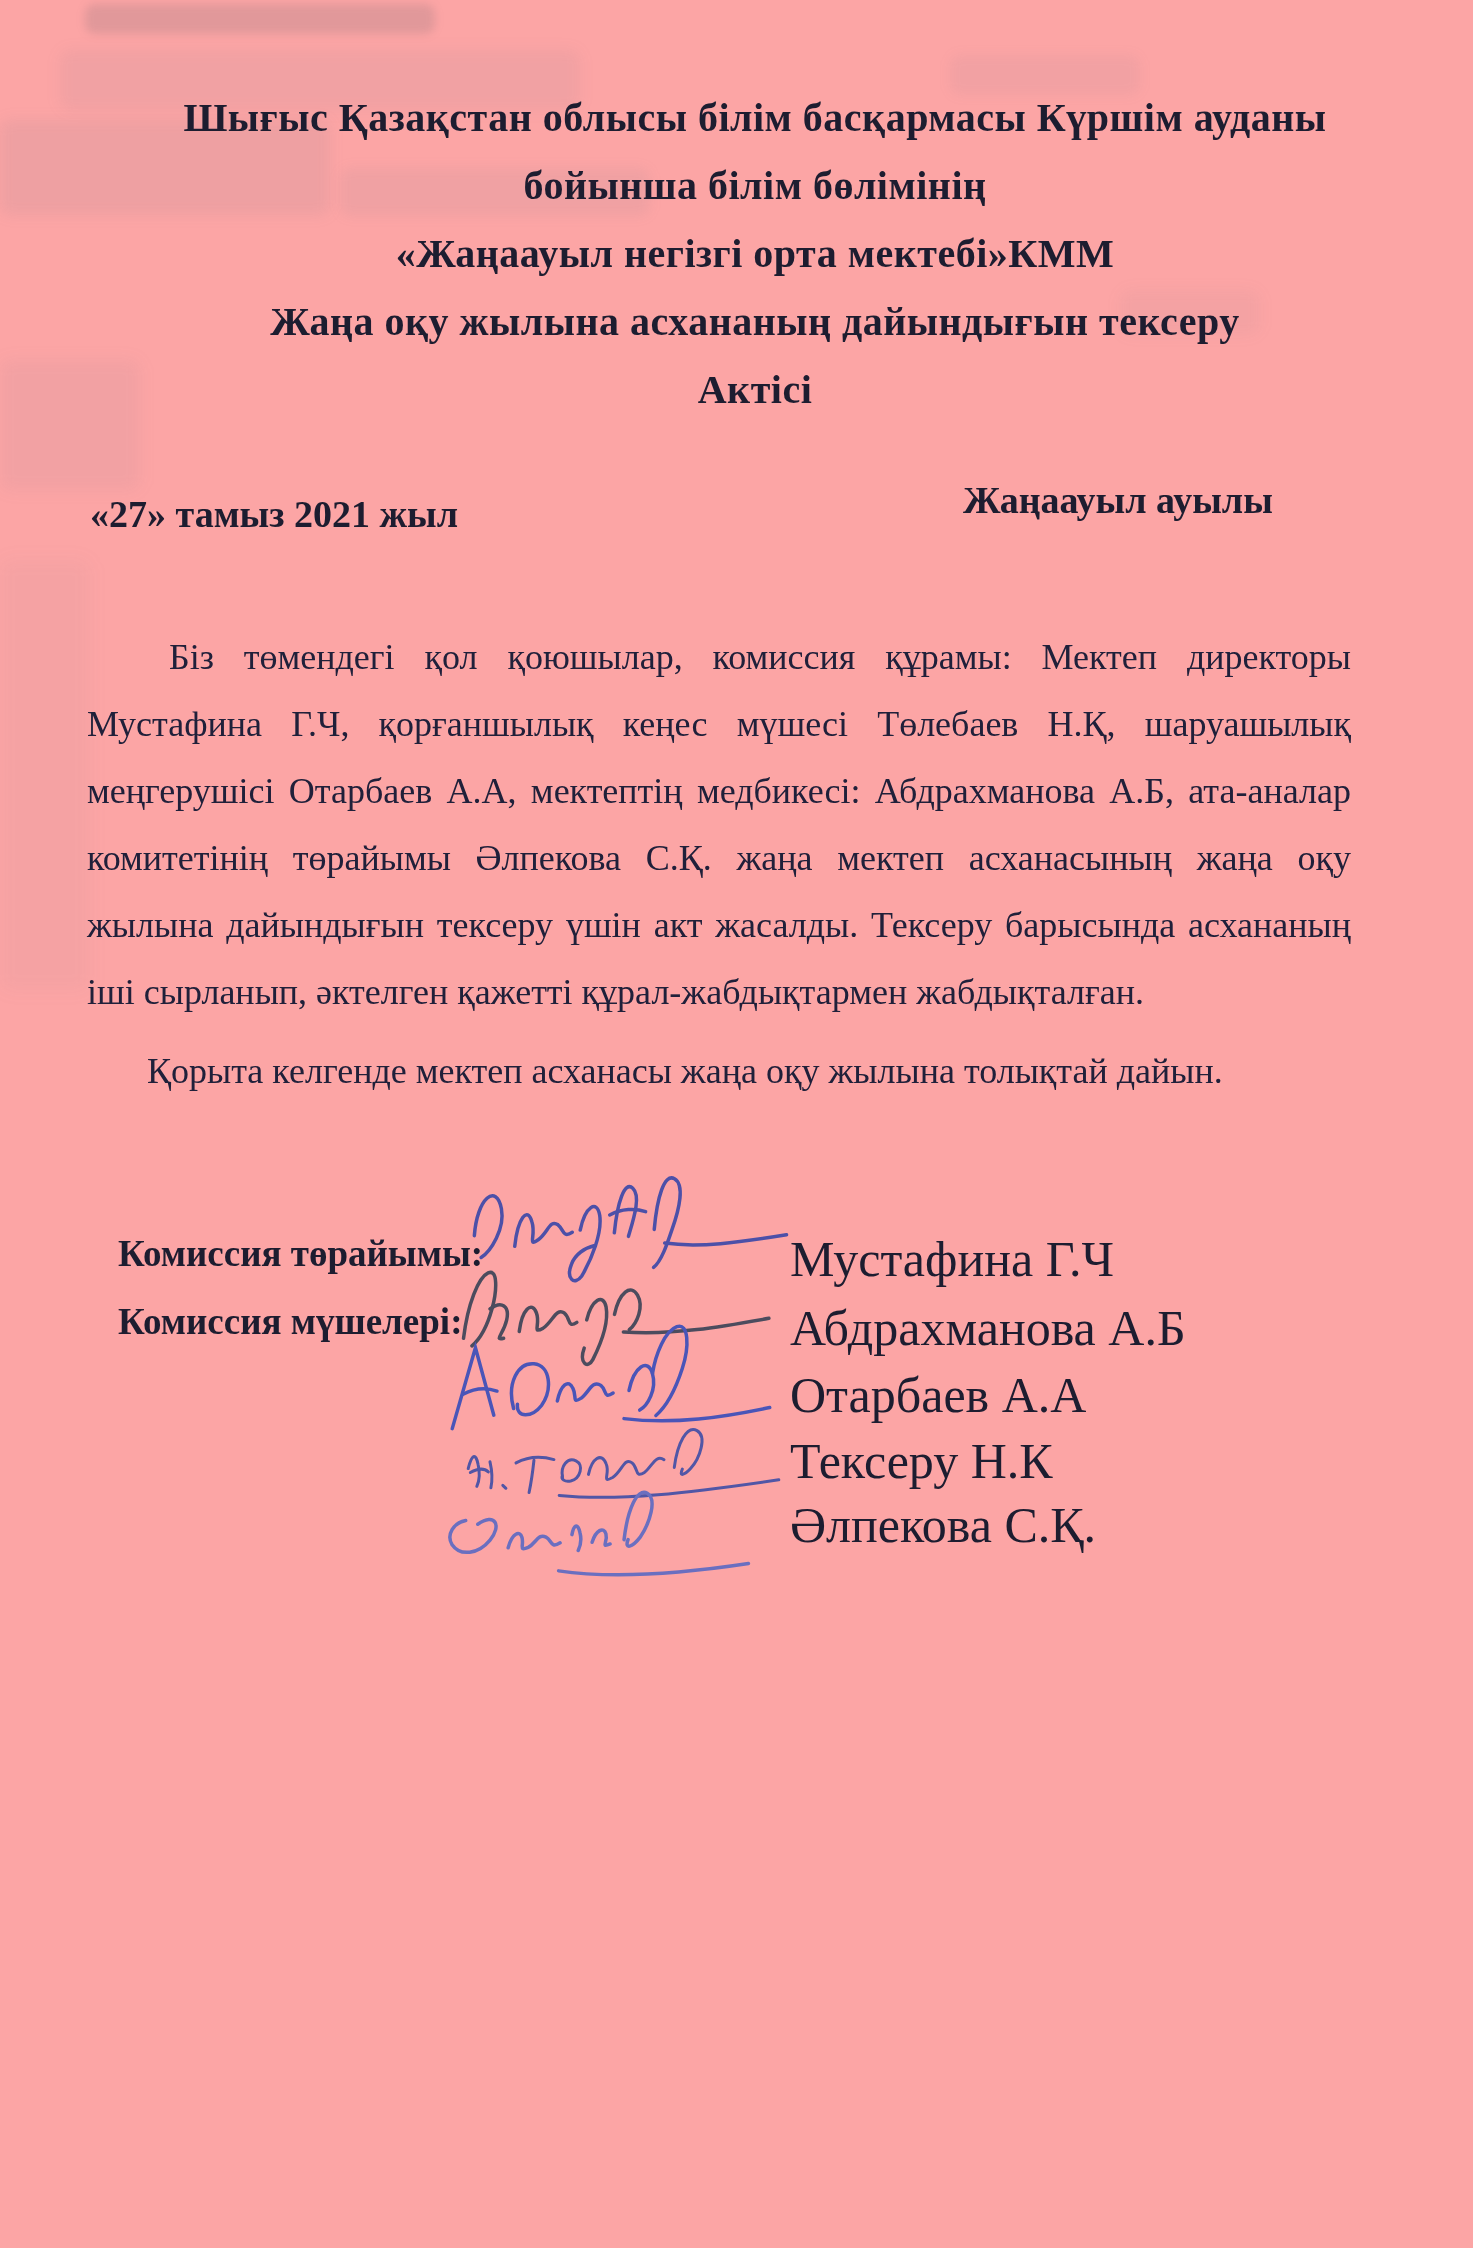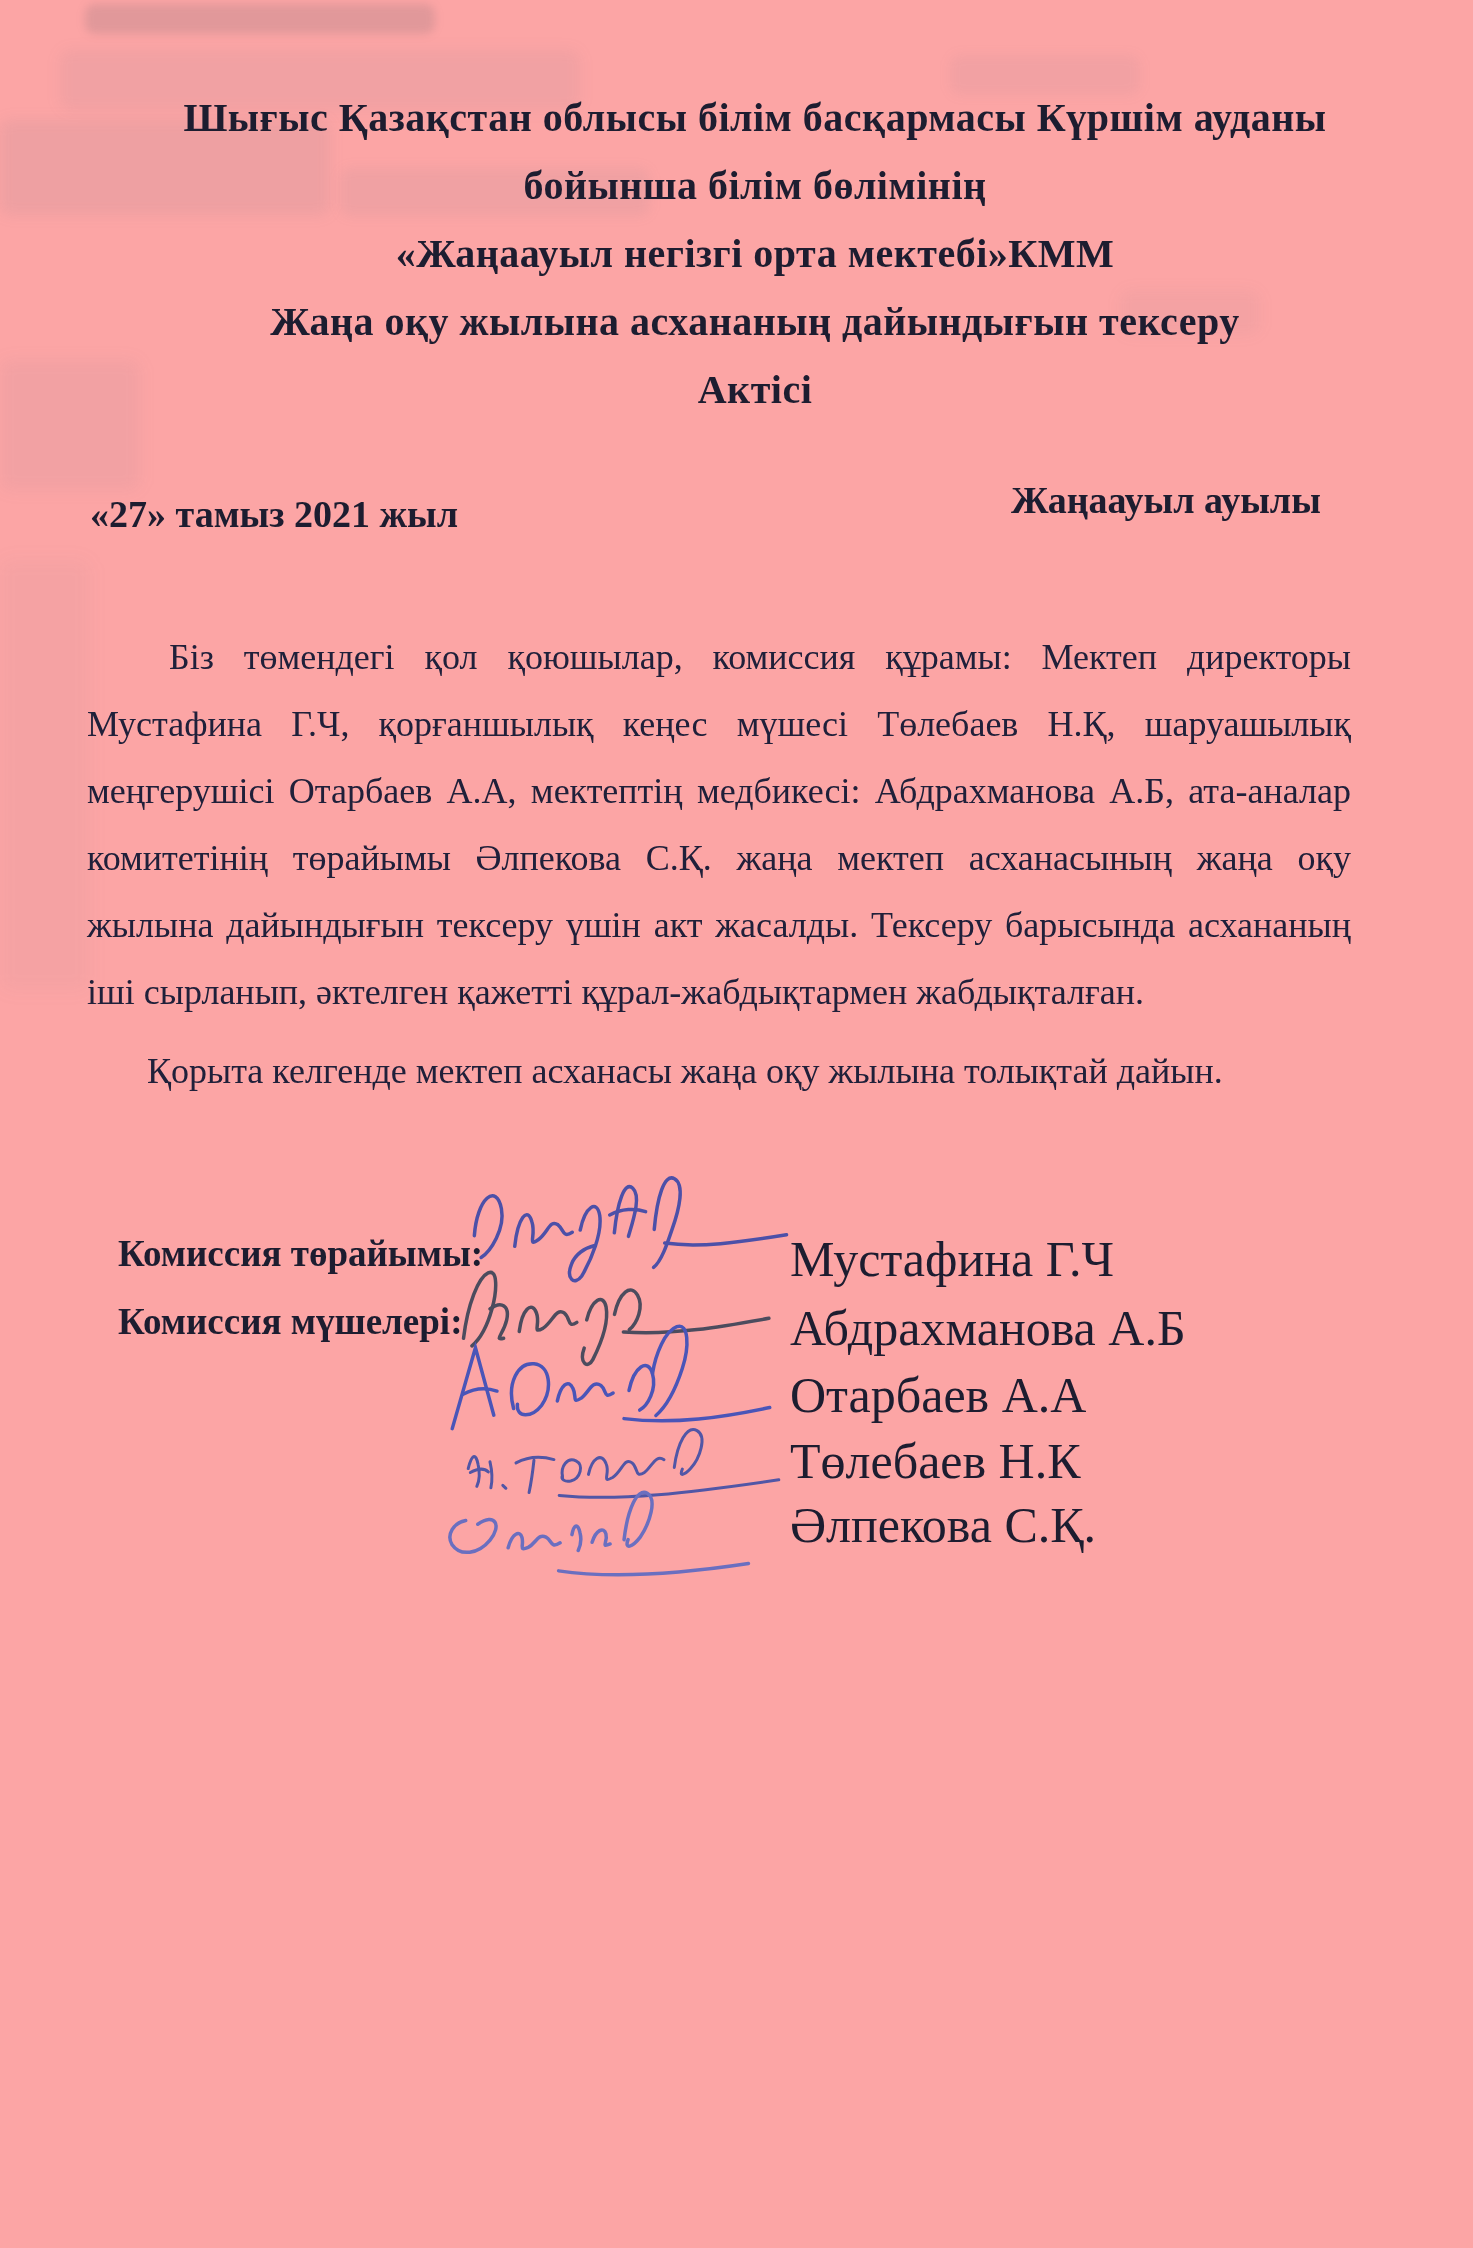--- a/index.html
+++ b/index.html
@@ -40,21 +40,21 @@
     font-weight: bold;
     font-size: 40px;
     line-height: 68px;
     letter-spacing: 0.5px;
     color: #1d1d30;
   }
   .title-line { white-space: nowrap; }
 
   .meta-row { position: absolute; font-weight: bold; font-size: 38px; color: #1d1d30; white-space: nowrap; }
   .meta-date  { left: 90px;  top: 492px; }
-  .meta-place { left: 963px; top: 478px; margin-left: 48px; }
+  .meta-place { left: 963px; top: 478px; }
 
   .body-block {
     position: absolute;
     left: 75px;
     top: 612px;
     width: 1288px;
     font-size: 36px;
     line-height: 67px;
     color: #20203a;
   }
@@ -184,16 +184,16 @@
       <path d="M134,72 C136,62 140,60 142,70 C144,78 142,84 140,88"></path>
       <path d="M154,80 C158,68 166,64 168,72 C170,80 162,86 172,82"></path>
       <path d="M186,78 C190,48 200,26 210,32 C220,38 212,62 202,76 C194,86 186,88 190,78"></path>
       <path d="M120,108 C180,118 250,112 310,104"></path>
     </g>
   </svg>
 
   <div class="sig-name sig-name-0">Мустафина Г.Ч</div>
   <div class="sig-name sig-name-1">Абдрахманова А.Б</div>
   <div class="sig-name sig-name-2">Отарбаев А.А</div>
-  <div class="sig-name sig-name-3">Төлебаев Н.К</div>
+  <div class="sig-name sig-name-3">Тексеру Н.К</div>
   <div class="sig-name sig-name-4">Әлпекова С.Қ.</div>
 
 </div>
 
 </body></html>

